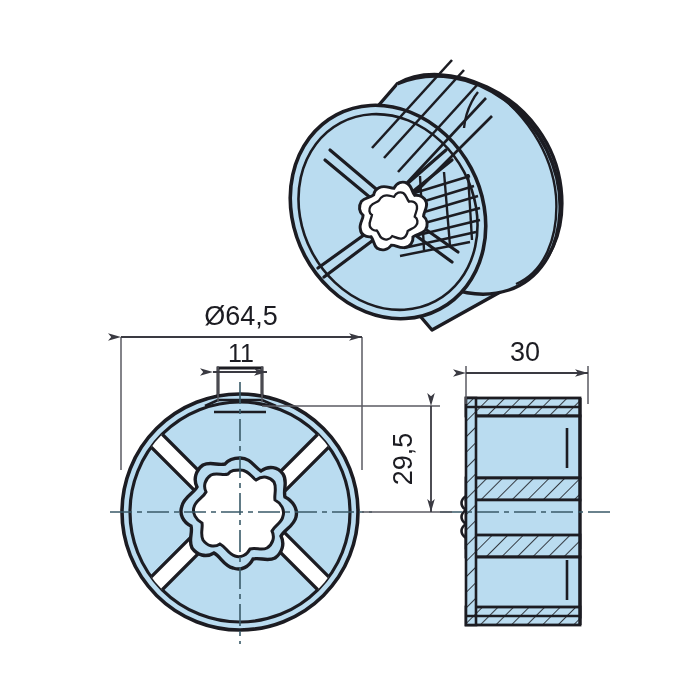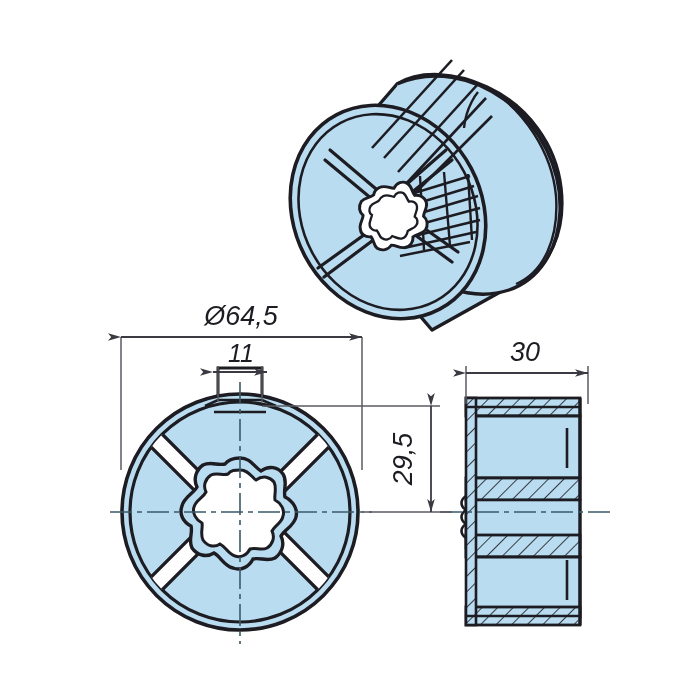--- a/index.html
+++ b/index.html
@@ -12,21 +12,20 @@
     width: 700px;
     height: 700px;
     overflow: hidden;
     font-family: "Liberation Sans", sans-serif;
   }
   #drawing-root {
     position: relative;
     width: 700px;
     height: 700px;
     background: #3b82f6;
-    font-style: italic;
   }
   svg#tech-drawing {
     display: block;
     width: 700px;
     height: 700px;
   }
   .dim-text {
     font-family: "Liberation Sans", sans-serif;
     font-size: 27px;
     fill: #1c1c22;

